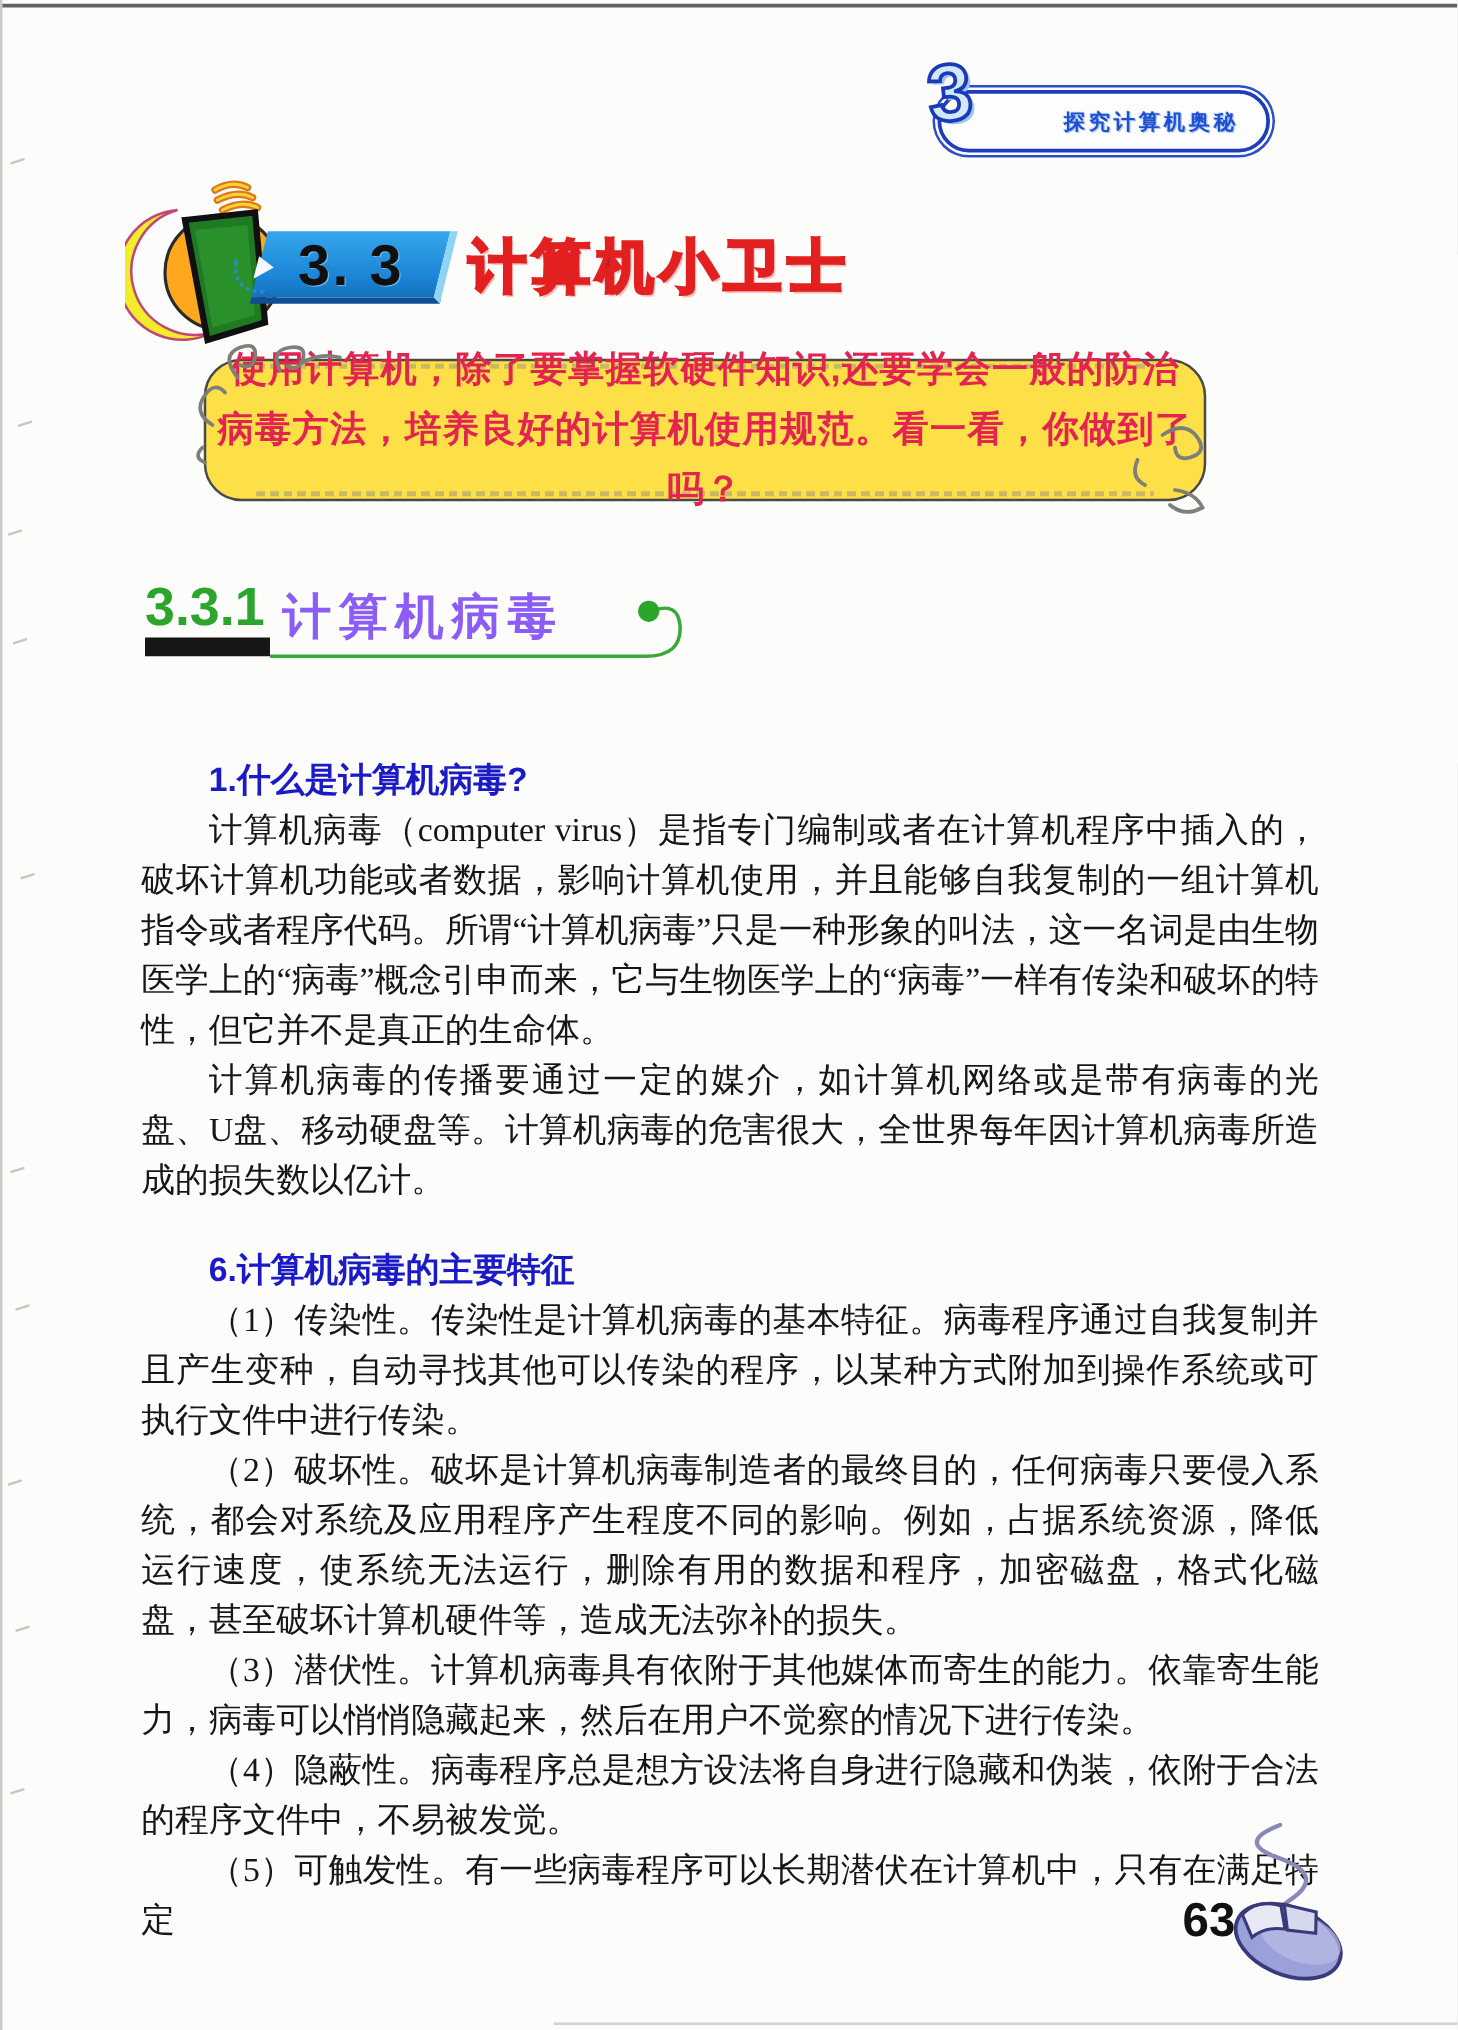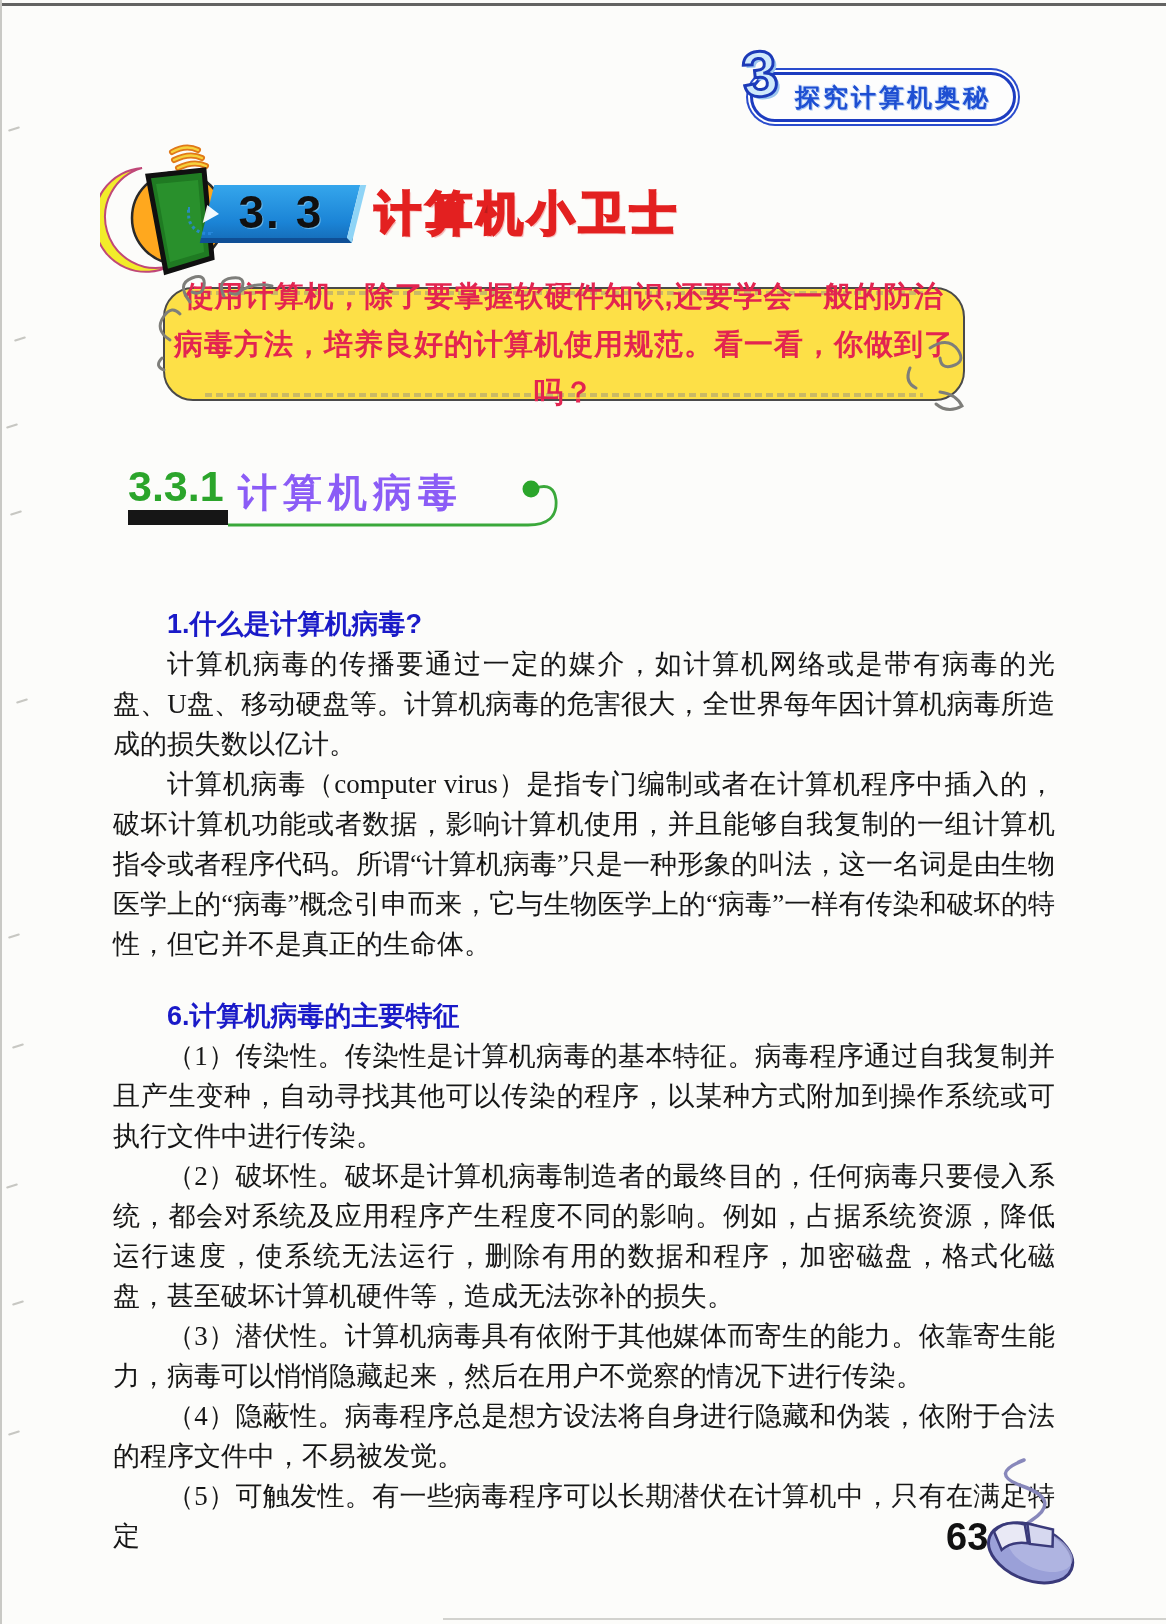--- a/index.html
+++ b/index.html
@@ -23,21 +23,21 @@
     box-shadow:0 0 0 2px #ffffff, 0 0 0 4px #2a4ccd;
     display:flex; align-items:center; justify-content:flex-end; padding-right:22px;
   }
   .badge-num {
     position:absolute; left:20px; top:-2px; z-index:2;
     font-family:"Liberation Sans", sans-serif; font-weight:900; font-size:64px; line-height:1;
     color:#cfe9fb; -webkit-text-stroke:3px #1c3ab8; text-shadow:3px 3px 0 #9cc6ee;
     transform:rotate(-6deg);
   }
   .badge-title {
-    font-family:"Liberation Sans", sans-serif; font-weight:900; font-size:25px;
+    font-family:"Liberation Sans", sans-serif; font-weight:900; font-size:17px;
     color:#1e4fd2; letter-spacing:3px;
     text-shadow:1px 1px 0 #aac6f2, -1px -1px 0 #dbe7fb;
   }
 
   
   .section-header { position:absolute; left:95px; top:135px; width:700px; height:145px; }
   .megaphone { position:absolute; left:5px; top:5px; }
   .banner {
     position:absolute; left:112px; top:50px; width:152px; height:58px;
     background:linear-gradient(180deg,#35a6ec 0%, #1b84d6 70%, #1670bd 100%);
@@ -78,21 +78,21 @@
   .intro-hatch-top { top:2px; }
   .intro-hatch-bottom { bottom:2px; }
   .intro-text {
     position:absolute; inset:0; display:flex; flex-direction:column; justify-content:center;
     text-align:center; font-family:"Liberation Sans", sans-serif; font-weight:900;
     font-size:29px; line-height:48px; color:#e32450; letter-spacing:1px;
   }
   .flourish { position:absolute; pointer-events:none; }
 
   
-  .subsection { position:absolute; left:128px; top:462px; width:480px; height:80px; }
+  .subsection { position:absolute; left:116px; top:462px; width:480px; height:80px; }
   .sub-num {
     position:absolute; left:0; top:0;
     font-family:"Liberation Sans", sans-serif; font-weight:900; font-size:43px; color:#2ba52b;
   }
   .sub-bar { position:absolute; left:0; top:48px; width:100px; height:15px; background:#161616; }
   .sub-title {
     position:absolute; left:110px; top:4px;
     font-family:"Liberation Sans", sans-serif; font-weight:700; font-size:39px;
     color:#8b5cf6; letter-spacing:6px;
   }
@@ -193,22 +193,22 @@
     <div class="sub-bar"></div>
     <span class="sub-title">计算机病毒</span>
     <svg class="sub-curve" width="350" height="60" viewBox="0 0 350 60">
       <path d="M0,51 H300 Q330,51 328,26 Q326,8 308,14" fill="none" stroke="#3aa83a" stroke-width="2.8"></path>
       <circle cx="303" cy="15" r="8.5" fill="#2ba52b"></circle>
     </svg>
   </div>
 
   <div class="body-text">
     <div class="body-heading">1.什么是计算机病毒?</div>
+    <p>计算机病毒（computer virus）是指专门编制或者在计算机程序中插入的，破坏计算机功能或者数据，影响计算机使用，并且能够自我复制的一组计算机指令或者程序代码。所谓“计算机病毒”只是一种形象的叫法，这一名词是由生物医学上的“病毒”概念引申而来，它与生物医学上的“病毒”一样有传染和破坏的特性，但它并不是真正的生命体。</p>
     <p>计算机病毒的传播要通过一定的媒介，如计算机网络或是带有病毒的光盘、U盘、移动硬盘等。计算机病毒的危害很大，全世界每年因计算机病毒所造成的损失数以亿计。</p>
-    <p>计算机病毒（computer virus）是指专门编制或者在计算机程序中插入的，破坏计算机功能或者数据，影响计算机使用，并且能够自我复制的一组计算机指令或者程序代码。所谓“计算机病毒”只是一种形象的叫法，这一名词是由生物医学上的“病毒”概念引申而来，它与生物医学上的“病毒”一样有传染和破坏的特性，但它并不是真正的生命体。</p>
     <div class="body-heading">6.计算机病毒的主要特征</div>
     <p>（1）传染性。传染性是计算机病毒的基本特征。病毒程序通过自我复制并且产生变种，自动寻找其他可以传染的程序，以某种方式附加到操作系统或可执行文件中进行传染。</p>
     <p>（2）破坏性。破坏是计算机病毒制造者的最终目的，任何病毒只要侵入系统，都会对系统及应用程序产生程度不同的影响。例如，占据系统资源，降低运行速度，使系统无法运行，删除有用的数据和程序，加密磁盘，格式化磁盘，甚至破坏计算机硬件等，造成无法弥补的损失。</p>
     <p>（3）潜伏性。计算机病毒具有依附于其他媒体而寄生的能力。依靠寄生能力，病毒可以悄悄隐藏起来，然后在用户不觉察的情况下进行传染。</p>
     <p>（4）隐蔽性。病毒程序总是想方设法将自身进行隐藏和伪装，依附于合法的程序文件中，不易被发觉。</p>
     <p>（5）可触发性。有一些病毒程序可以长期潜伏在计算机中，只有在满足特定</p>
   </div>
 
   <span class="page-num">63</span>
   <svg class="mouse-art" width="140" height="160" viewBox="0 0 140 160">

